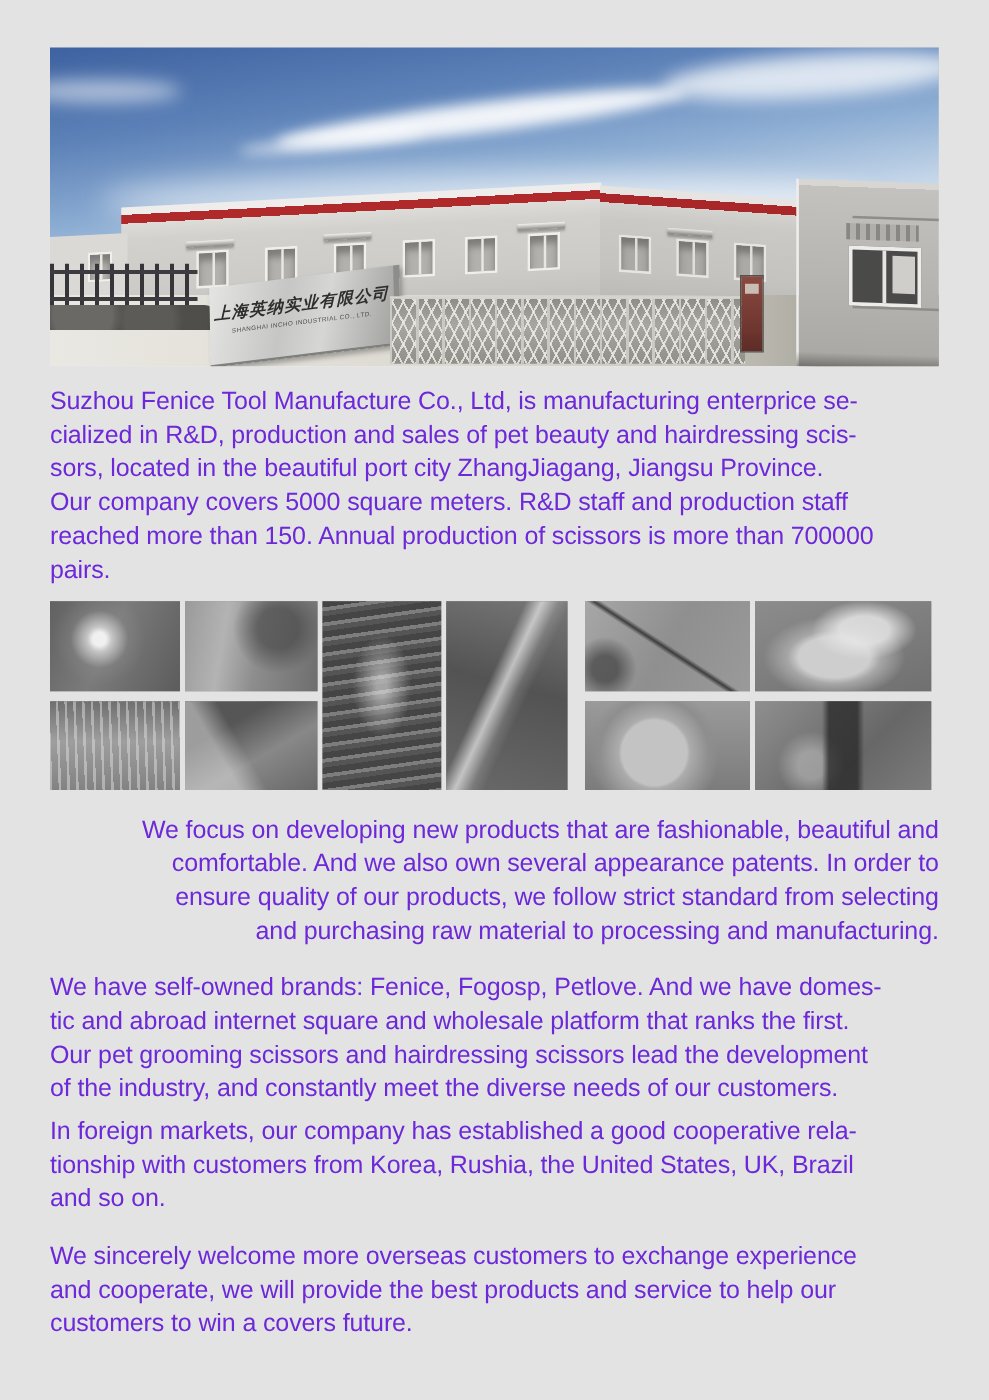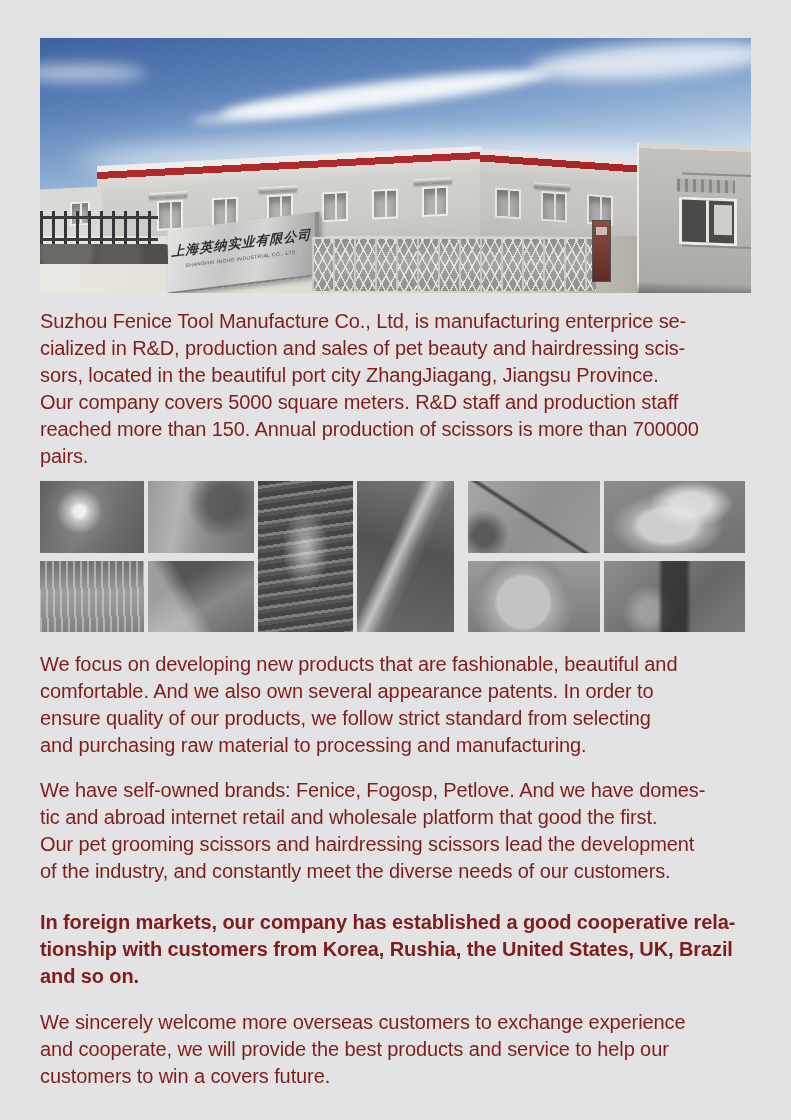--- a/index.html
+++ b/index.html
@@ -68,26 +68,26 @@
       repeating-linear-gradient(62deg,rgba(236,234,228,.85) 0 1.5px,rgba(0,0,0,0) 1.5px 8px),
       repeating-linear-gradient(-62deg,rgba(236,234,228,.85) 0 1.5px,rgba(0,0,0,0) 1.5px 8px),
       linear-gradient(180deg,#8f8d87,#a8a6a0 40%,#918f89 100%);}
   .gatebox{position:absolute;left:552px;top:182px;width:17px;height:60px;border:1px solid #53514d;
     background:linear-gradient(180deg,#8a4a42,#6e362f 70%,#5d2c26);}
   .gatebox:after{content:"";position:absolute;left:3px;top:6px;right:3px;height:8px;background:#c9bdb4;}
 
   
   .para{
     font-size:20px;line-height:27px;letter-spacing:-.1px;
-    white-space:pre-line;color:#7f1d1d;
+    white-space:pre-line;color:#6d28d9;
   }
   .p1{margin:15px 0 0 0;}
-  .p2{margin:19px 0 0 0;}
+  .p2{margin:19px 0 0 0;text-align:right;}
   .p3{margin:18px 0 0 0;}
-  .p4{margin:24px 0 0 0;font-weight:bold;}
+  .p4{margin:7px 0 0 0;}
   .p5{margin:19px 0 0 0;}
 
   
   .grid{display:flex;gap:4px;height:151px;margin-top:11px;}
   .pcol{display:flex;flex-direction:column;gap:8px;}
   .pcol .ph{flex:1;}
   .ph{background-color:#8a8a8a;}
   .tall{height:100%;}
   .w1{width:104px;}.w2{width:106px;}.w3{width:95px;}.w4{width:97px;}
   .w5{width:132px;margin-left:10px;}.w6{width:141px;}
@@ -185,21 +185,21 @@
       <div class="ph t-polish"></div>
       <div class="ph t-drill"></div>
     </div>
   </div>
 
   <div class="para p2">We focus on developing new products that are fashionable, beautiful and
 comfortable. And we also own several appearance patents. In order to
 ensure quality of our products, we follow strict standard from selecting
 and purchasing raw material to processing and manufacturing.</div>
   <div class="para p3">We have self-owned brands: Fenice, Fogosp, Petlove. And we have domes-
-tic and abroad internet retail and wholesale platform that good the first.
+tic and abroad internet square and wholesale platform that ranks the first.
 Our pet grooming scissors and hairdressing scissors lead the development
 of the industry, and constantly meet the diverse needs of our customers.</div>
   <div class="para p4">In foreign markets, our company has established a good cooperative rela-
 tionship with customers from Korea, Rushia, the United States, UK, Brazil
 and so on.</div>
   <div class="para p5">We sincerely welcome more overseas customers to exchange experience
 and cooperate, we will provide the best products and service to help our
 customers to win a covers future.</div>
 
 </div>

